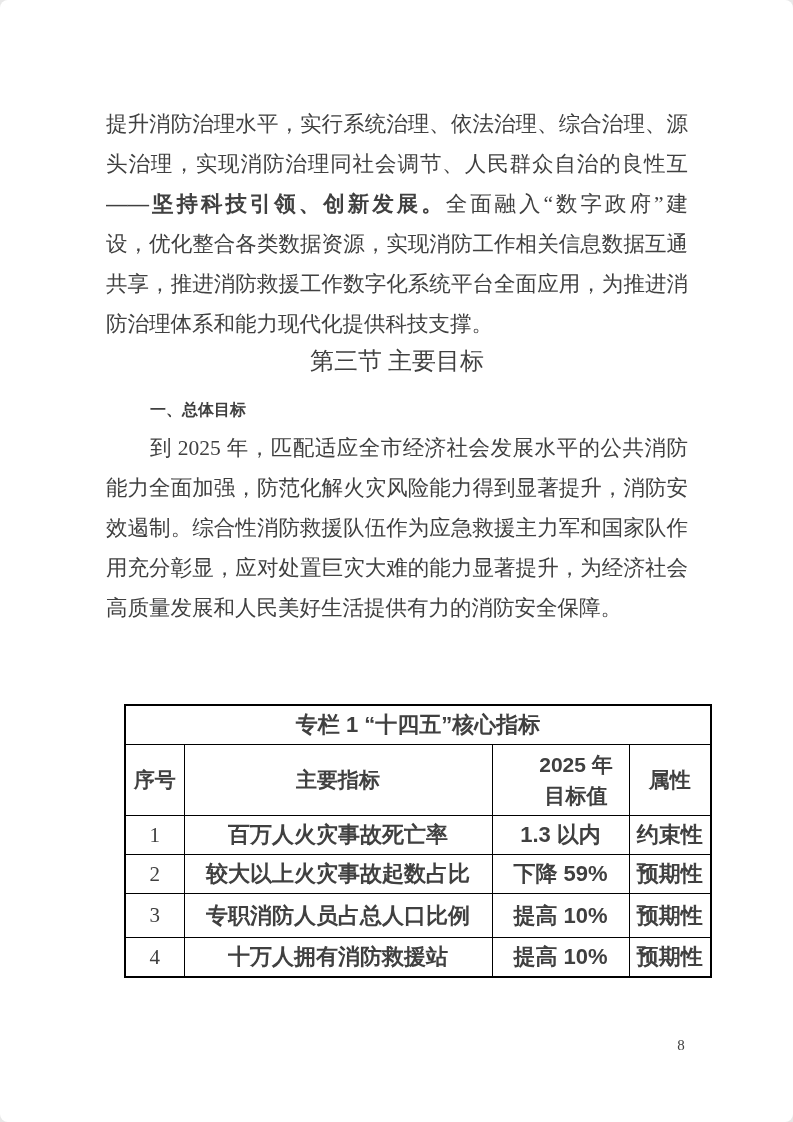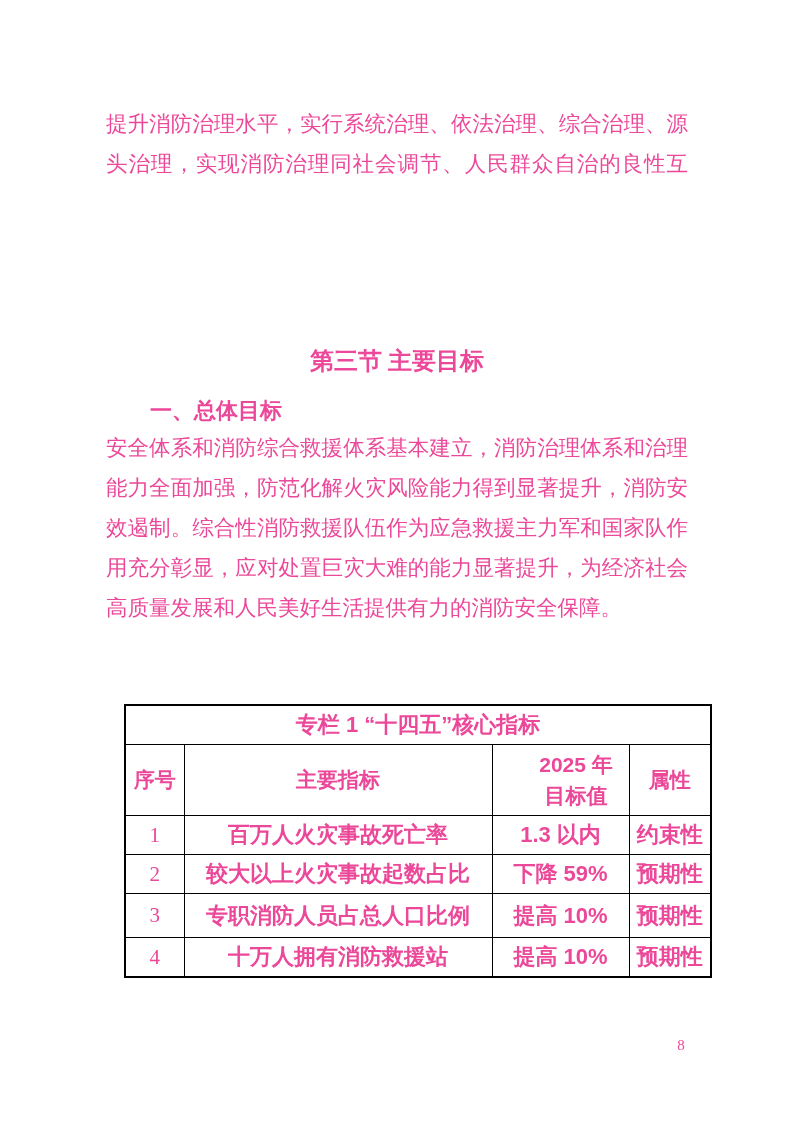--- a/index.html
+++ b/index.html
@@ -6,23 +6,24 @@
     margin: 0;
     padding: 0;
     background: #e8e8e8;
   }
   .page {
     position: relative;
     width: 793px;
     height: 1122px;
     margin: 0 auto;
     background: #ffffff;
-    color: #ec4899;
+    color: #404040;
     font-family: "Liberation Serif", "DejaVu Serif", serif;
     overflow: hidden;
+    border-radius: 8px;
   }
   .para {
     position: absolute;
     left: 106px;
     width: 582px;
     font-size: 21.5px;
     line-height: 40px;
   }
   .jline {
     text-align: justify;
@@ -41,32 +42,32 @@
   }
   .section-heading {
     position: absolute;
     left: 106px;
     width: 582px;
     top: 341px;
     height: 40px;
     line-height: 40px;
     text-align: center;
     font-size: 24px;
-    font-weight: bold;
+    font-weight: normal;
     font-family: "Liberation Serif", "DejaVu Serif", serif;
   }
   .sub-heading {
     position: absolute;
     left: 150px;
     top: 391px;
     height: 40px;
     line-height: 40px;
-    font-size: 22px;
+    font-size: 16px;
     font-weight: bold;
-    font-family: Liberation Sans, sans-serif;
+    font-family: Liberation Mono, monospace;
   }
   table.core-table {
     position: absolute;
     left: 124px;
     top: 704px;
     width: 586px;
     border-collapse: collapse;
     table-layout: fixed;
     border: 2px solid #000000;
   }
@@ -117,27 +118,35 @@
 </head>
 <body>
 
 <div class="page">
 
   <div class="para" style="top:104px">
     <div class="jline">提升消防治理水平，实行系统治理、依法治理、综合治理、源</div>
     <div class="jline last">头治理，实现消防治理同社会调节、人民群众自治的良性互动。</div>
   </div>
 
+  <div class="para" style="top:184px">
+    <div class="jline">
+      <span class="lead-bold">——坚持科技引领、创新发展。</span><span>全面融入“数字政府”建</span>
+    </div>
+    <div class="jline">设，优化整合各类数据资源，实现消防工作相关信息数据互通</div>
+    <div class="jline">共享，推进消防救援工作数字化系统平台全面应用，为推进消</div>
+    <div class="jline last">防治理体系和能力现代化提供科技支撑。</div>
+  </div>
 
   <div class="section-heading">第三节 主要目标</div>
 
   <div class="sub-heading">一、总体目标</div>
 
   <div class="para" style="top:428px">
-    <div class="jline">安全体系和消防综合救援体系基本建立，消防治理体系和治理</div>
+    <div class="jline first-indent">到 2025 年，匹配适应全市经济社会发展水平的公共消防</div>
     <div class="jline">能力全面加强，防范化解火灾风险能力得到显著提升，消防安</div>
     <div class="jline">效遏制。综合性消防救援队伍作为应急救援主力军和国家队作</div>
     <div class="jline">用充分彰显，应对处置巨灾大难的能力显著提升，为经济社会</div>
     <div class="jline last">高质量发展和人民美好生活提供有力的消防安全保障。</div>
   </div>
 
   <table class="core-table">
     <colgroup>
       <col style="width:59px">
       <col style="width:308px">

